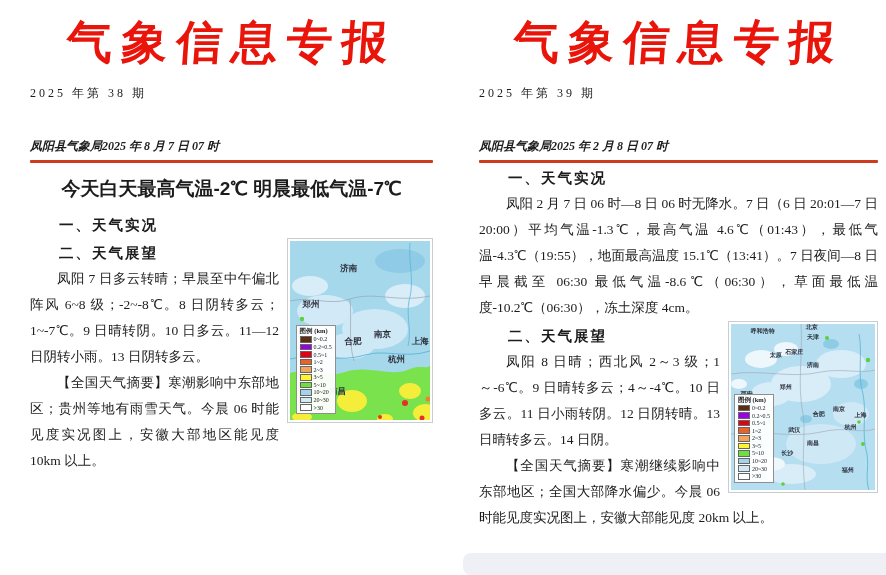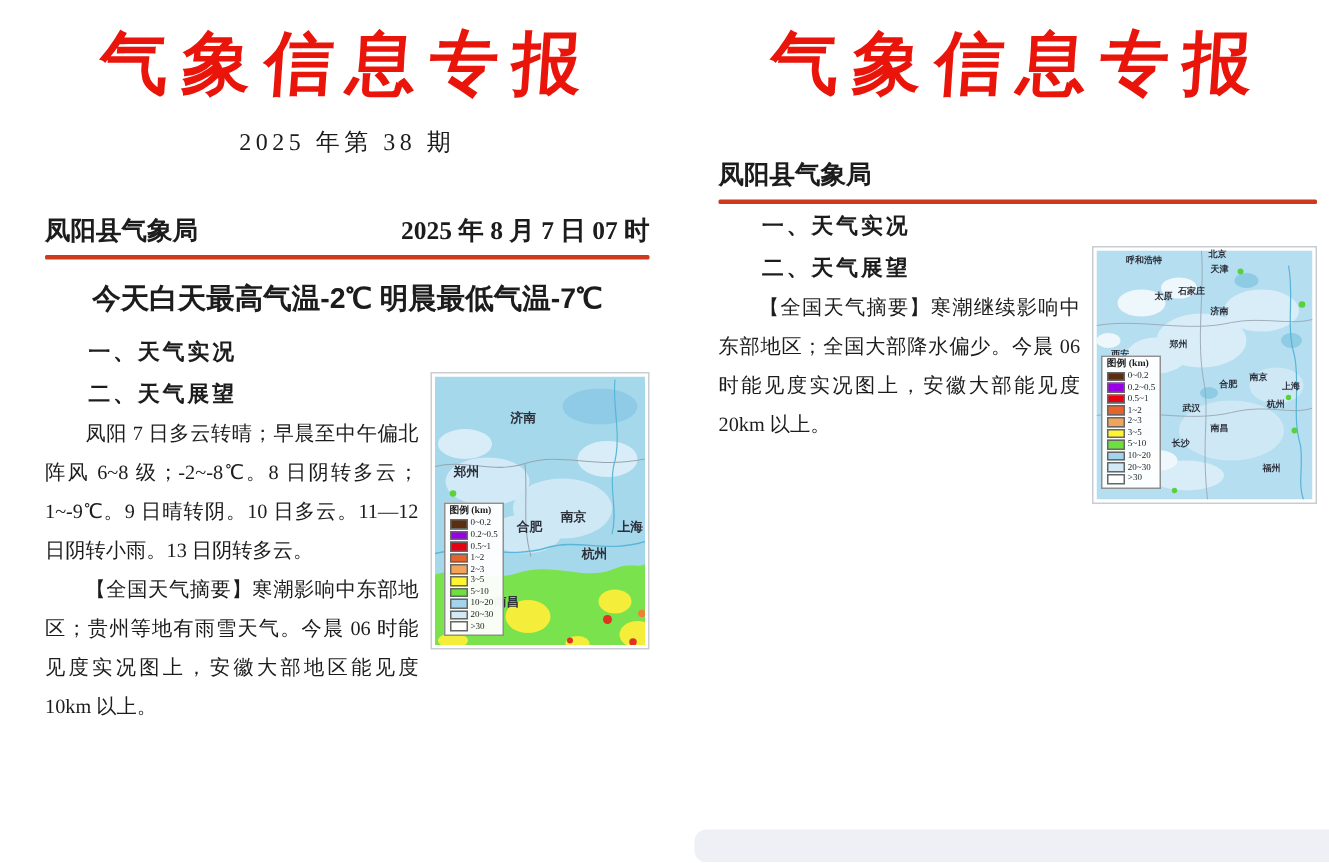--- a/index.html
+++ b/index.html
@@ -5,23 +5,23 @@
   html,body{margin:0;padding:0;background:#fff;}
   #stage{position:relative;width:886px;height:575px;background:#fdfdfd;overflow:hidden;
          font-family:"Liberation Serif",serif;color:#1c1c1c;}
   .page{position:absolute;top:0;width:443px;height:575px;background:#fff;}
   #page-l{left:0;} #page-r{left:443px;}
   .page-inner{padding:0 10px 0 30px;}
   #page-r .page-inner{padding:0 8px 0 36px;}
   .btitle{margin-top:16px;text-align:center;font-family:"DejaVu Serif",serif;
           font-weight:900;font-size:46px;line-height:1.15;letter-spacing:9px;
           transform:skewX(-4deg);white-space:nowrap;}
-  .issue{text-align:center;font-size:16px;letter-spacing:3px;margin-top:16px;font-weight:500;}
-  .hdr-row{display:flex;justify-content:space-between;align-items:flex-end;
-           margin-top:36px;font-weight:bold;font-size:17px;}
+  .issue{text-align:left;font-size:12px;letter-spacing:3px;margin-top:16px;font-weight:500;}
+  .hdr-row{display:flex;justify-content:flex-start;align-items:flex-end;
+           margin-top:36px;font-weight:bold;font-size:12px;font-style:italic;}
   .hdr-rule{height:3px;margin-top:5px;border-radius:1px;}
   .headline{text-align:center;font-family:"Liberation Sans",sans-serif;font-weight:bold;
             font-size:19px;margin:13px 0 10px 0;letter-spacing:0;white-space:nowrap;}
   .doc-body{font-size:13.5px;line-height:26px;text-align:justify;}
   .sec-h{font-weight:bold;font-size:14.5px;margin:2px 0 0 0;text-indent:2em;letter-spacing:2px;}
   .doc-body p{margin:0;text-indent:2em;}
   .map-wrap{float:right;position:relative;margin:0 0 2px 8px;background:#fff;
             border:1px solid #c9ccd1;padding:2px;}
   .map-area{position:relative;display:block;}
   .map-area svg{display:block;}
@@ -135,37 +135,40 @@
                   <div class="lg-row">
                   <span class="sw" style="background: rgb(255, 255, 255);"></span>
                   <span class="lg-label">&gt;30</span>
                 </div>
                 </div>
             </div>
           </div>
         </div>
 
         <div class="sec-h">二、天气展望</div>
-        <p>凤阳 7 日多云转晴；早晨至中午偏北阵风 6~8 级；-2~-8℃。8 日阴转多云；1~-9℃。9 日晴转阴。10 日多云。11—12 日阴转小雨。13 日阴转多云。</p>
+        <p>凤阳 7 日多云转晴；早晨至中午偏北阵风 6~8 级；-2~-8℃。8 日阴转多云；1~-7℃。9 日晴转阴。10 日多云。11—12 日阴转小雨。13 日阴转多云。</p>
         <p>【全国天气摘要】寒潮影响中东部地区；贵州等地有雨雪天气。今晨 06 时能见度实况图上，安徽大部地区能见度 10km 以上。</p>
         <div class="clear"></div>
       </div>
     </div>
   </div>
 
   <div class="page" id="page-r">
     <div class="page-inner">
       <div class="btitle" style="color: rgb(233, 21, 11);">气象信息专报</div>
+      <div class="issue">2025 年第 39 期</div>
       <div class="hdr-row">
         <span>凤阳县气象局</span>
+        <span>2025 年 2 月 8 日 07 时</span>
       </div>
       <div class="hdr-rule" style="background: rgb(205, 58, 29);"></div>
 
       <div class="doc-body">
         <div class="sec-h">一、天气实况</div>
+        <p>凤阳 2 月 7 日 06 时—8 日 06 时无降水。7 日（6 日 20:01—7 日 20:00）平均气温-1.3℃，最高气温 4.6℃（01:43），最低气温-4.3℃（19:55），地面最高温度 15.1℃（13:41）。7 日夜间—8 日早晨截至 06:30 最低气温-8.6℃（06:30），草面最低温度-10.2℃（06:30），冻土深度 4cm。</p>
 
         <div class="map-wrap" style="width:144px;">
           <div class="map-area" style="width:144px;height:166px;">
             <svg width="144" height="166" viewBox="0 0 144 166">
               <rect x="0" y="0" width="144" height="166" fill="#b5def0"></rect>
               <ellipse cx="70" cy="60" rx="30" ry="18" fill="#d8edf8"></ellipse>
               <ellipse cx="110" cy="40" rx="25" ry="14" fill="#d8edf8"></ellipse>
               <ellipse cx="90" cy="120" rx="35" ry="20" fill="#cfe8f6"></ellipse>
               <ellipse cx="40" cy="70" rx="20" ry="12" fill="#d8edf8"></ellipse>
               <ellipse cx="120" cy="90" rx="18" ry="12" fill="#cfe8f6"></ellipse>
@@ -249,20 +252,21 @@
                   <div class="lg-row">
                   <span class="sw" style="background: rgb(255, 255, 255);"></span>
                   <span class="lg-label">&gt;30</span>
                 </div>
                 </div>
             </div>
           </div>
         </div>
 
         <div class="sec-h">二、天气展望</div>
+        <p>凤阳 8 日晴；西北风 2～3 级；1～-6℃。9 日晴转多云；4～-4℃。10 日多云。11 日小雨转阴。12 日阴转晴。13 日晴转多云。14 日阴。</p>
         <p>【全国天气摘要】寒潮继续影响中东部地区；全国大部降水偏少。今晨 06 时能见度实况图上，安徽大部能见度 20km 以上。</p>
         <div class="clear"></div>
       </div>
     </div>
     <div class="footer-strip"></div>
   </div>
 
 </div>
 
 </body></html>

